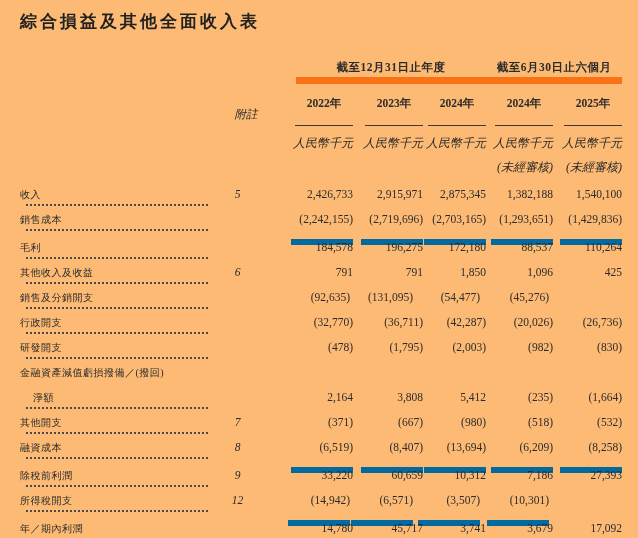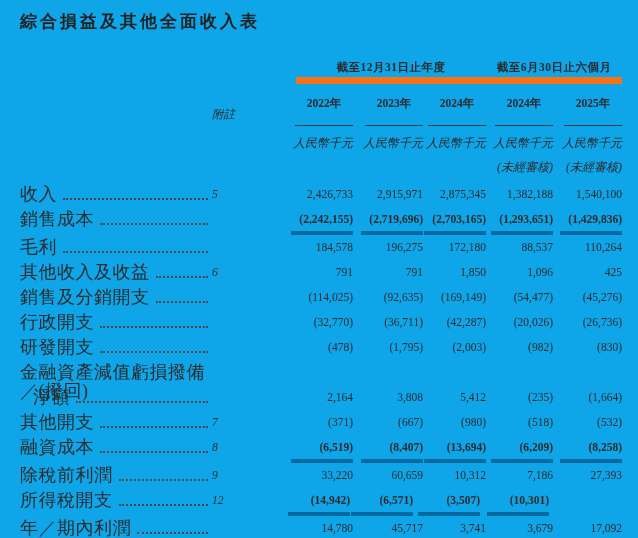--- a/index.html
+++ b/index.html
@@ -1,42 +1,42 @@
 <!DOCTYPE html>
 <html><head>
 <meta charset="utf-8">
 <style>
   * { margin: 0; padding: 0; box-sizing: border-box; }
   html, body { background: #ffffff; }
   .page {
     position: relative;
     width: 638px;
     height: 538px;
-    background: #0ea5e9;
+    background: #fdba74;
     font-family: "Liberation Serif", "DejaVu Serif", serif;
     color: #2b2b2b;
     overflow: hidden;
   }
   .title {
     margin: 10px 0 0 20px;
     font-size: 17px;
     font-weight: bold;
     letter-spacing: 3px;
     color: #222;
   }
   .table {
     margin-left: 20px;
     width: 602px;
     font-size: 11.5px;
   }
   .thead { margin-top: 27px; }
   .row { display: flex; }
   
   .c-label { width: 192px; }
-  .c-note  { width: 68px; text-align: left; }
+  .c-note  { width: 68px; text-align: center; }
   .cv1 { width: 73px; text-align: right; }
   .cv2 { width: 70px; text-align: right; }
   .cv3 { width: 63px; text-align: right; }
   .cv4 { width: 67px; text-align: right; }
   .cv5 { width: 69px; text-align: right; }
   
   .grp-cell1 { width: 206px; text-align: right; }
   .grp-cell2 { width: 136px; text-align: right; }
   .grp {
     display: inline-block;
@@ -59,35 +59,35 @@
     padding-bottom: 14px;
   }
   .note-hd { font-style: italic; padding-right: 0px; padding-bottom: 4px; }
   .units-row { margin-top: 9px; }
   .it { font-style: italic; font-size: 12px; }
   .audit-row { margin-top: 7px; font-size: 10.5px; }
   
   .tbody { margin-top: 9px; }
   .tr { display: flex; height: 25px; align-items: flex-start; }
   .tr.mt { margin-top: 3px; }
-  .lbl { display: flex; font-size: 18px; line-height: 19px; letter-spacing: 0.5px; }
+  .lbl { display: flex; font-size: 10px; line-height: 19px; letter-spacing: 0.5px; flex-direction: column; }
   .lbl-text.indent { padding-left: 13px; }
   .dots {
     flex: 1;
     border-bottom: 2px dotted #4a4a4a;
     margin: 0 4px 4px 6px;
   }
   .td-note { font-style: italic; line-height: 19px; padding-right: 17px; }
   .num {
     display: inline-block;
     width: 62px;
     text-align: right;
     line-height: 19px;
   }
-  .rule-single { border-bottom: 4px solid #0369a1; padding-bottom: 2px; font-weight: bold; }
+  .rule-single { border-bottom: 6px solid #0369a1; padding-bottom: 10px; }
   .rule-double { border-bottom: 4px double #2a2a2a; padding-bottom: 20px; }
 </style>
 </head>
 <body>
 
 <div class="page">
 
   <div class="title">綜合損益及其他全面收入表</div>
 
   <div class="table">
@@ -185,23 +185,22 @@
     <div class="cv3"><span class="num">1,850</span></div>
     <div class="cv4"><span class="num">1,096</span></div>
     <div class="cv5"><span class="num">425</span></div>
   </div>
         <div class="tr">
     <div class="c-label lbl">
       <span class="lbl-text">銷售及分銷開支</span>
       <span class="dots"></span>
     </div>
     <div class="c-note td-note"></div>
-    <div class="cv1"><span class="num">(114,025)</span></div>
     <div class="cv2"><span class="num">(92,635)</span></div>
-    <div class="cv3"><span class="num">(169,149)</span></div>
+    <div class="cv3"><span class="num">(131,095)</span></div>
     <div class="cv4"><span class="num">(54,477)</span></div>
     <div class="cv5"><span class="num">(45,276)</span></div>
   </div>
         <div class="tr">
     <div class="c-label lbl">
       <span class="lbl-text">行政開支</span>
       <span class="dots"></span>
     </div>
     <div class="c-note td-note"></div>
     <div class="cv1"><span class="num">(32,770)</span></div>

